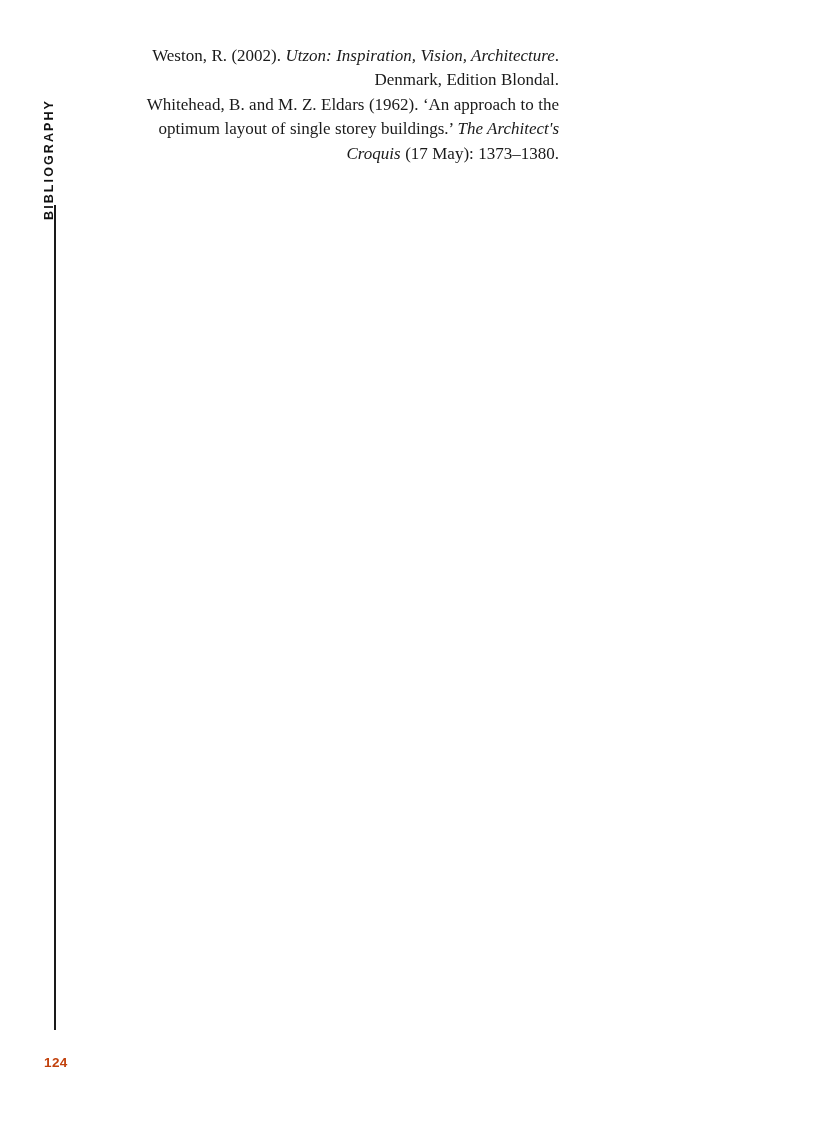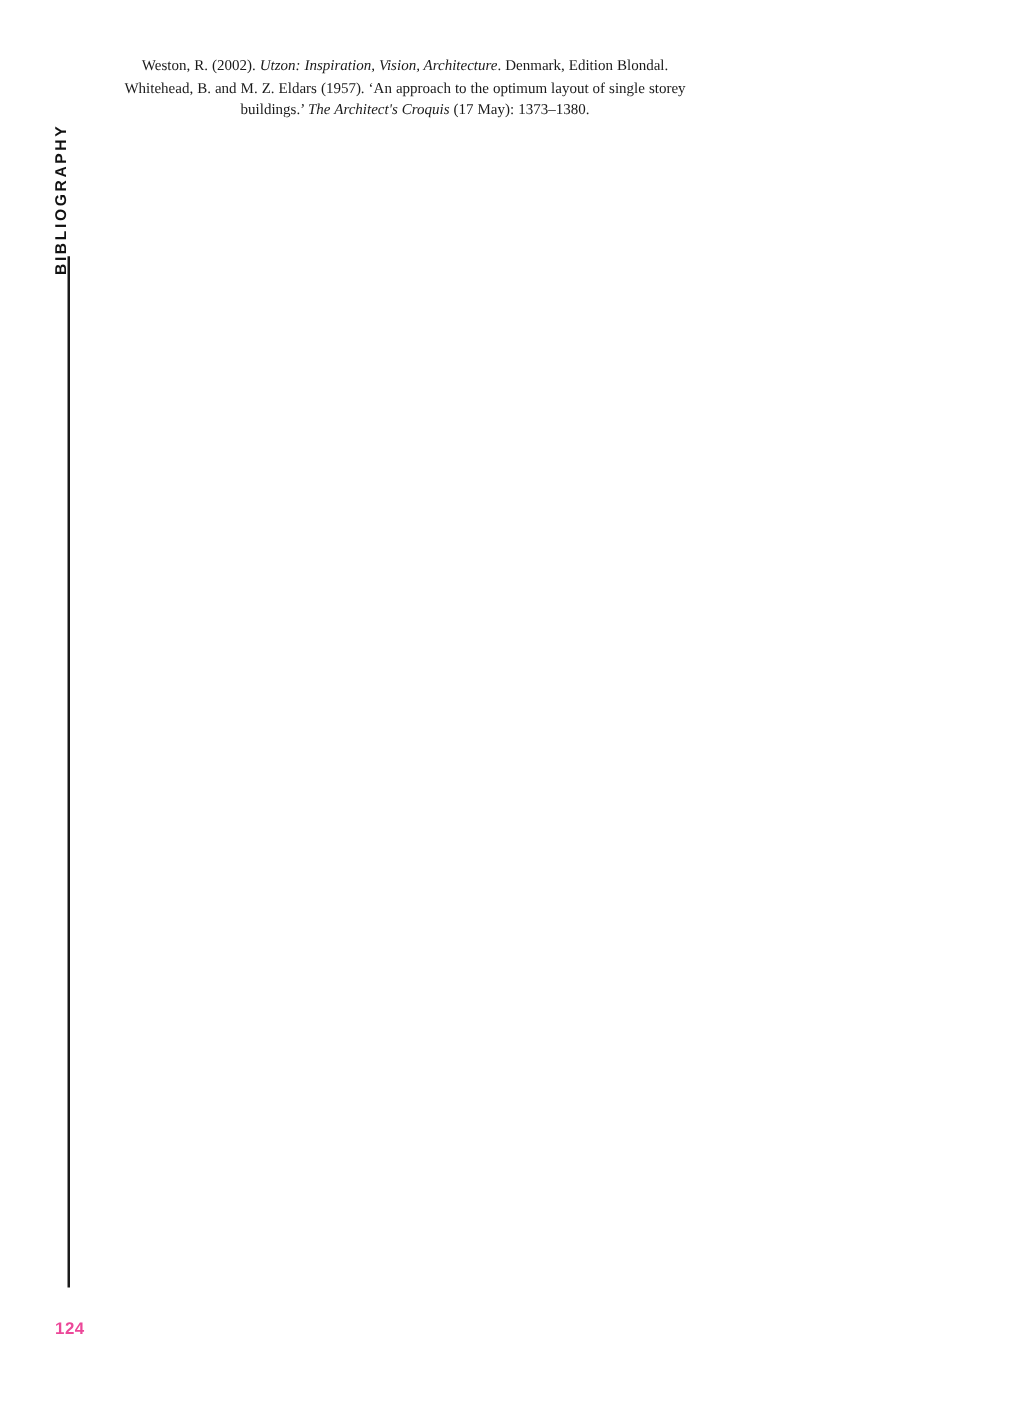--- a/index.html
+++ b/index.html
@@ -51,38 +51,38 @@
 
   
   .folio {
     position: absolute;
     left: 44px;
     top: 1055px;
     font-family: "Liberation Sans", sans-serif;
     font-weight: bold;
     font-size: 13.5px;
     letter-spacing: 0.4px;
-    color: #ec4899;
+    color: #c2410c;
   }
 
   
   .biblio {
     position: absolute;
     left: 89px;
     top: 44px;
     width: 470px;
   }
 
   .entry {
-    font-size: 12px;
+    font-size: 17px;
     line-height: 1.43;
     text-indent: -16px;
     padding-left: 16px;
     margin: 0 0 0.5px 0;
-    text-align: center;
+    text-align: right;
     word-spacing: 0.2px;
   }
 
   .entry i {
     font-style: italic;
   }
   .entry b {
     font-weight: bold;
   }
 </style>
@@ -90,18 +90,18 @@
 <body>
 
 <div class="page">
 
   <div class="running-head">BIBLIOGRAPHY</div>
 
   <div class="margin-rule"></div>
 
   <div class="biblio">
       <p class="entry"><span>Weston, R. (2002). </span><i>Utzon: Inspiration, Vision, Architecture</i><span>. Denmark, Edition Blondal.</span></p>
-      <p class="entry"><span>Whitehead, B. and M. Z. Eldars (1957). ‘An approach to the optimum layout of single storey buildings.’ </span><i>The Architect's Croquis</i><span> (17 May): 1373–1380.</span></p>
+      <p class="entry"><span>Whitehead, B. and M. Z. Eldars (1962). ‘An approach to the optimum layout of single storey buildings.’ </span><i>The Architect's Croquis</i><span> (17 May): 1373–1380.</span></p>
     </div>
 
   <div class="folio">124</div>
 
 </div>
 
 </body></html>

